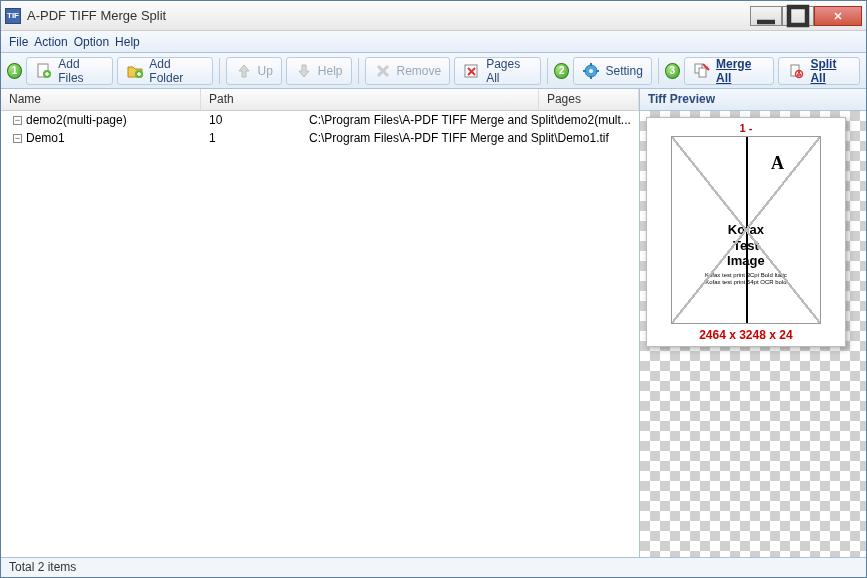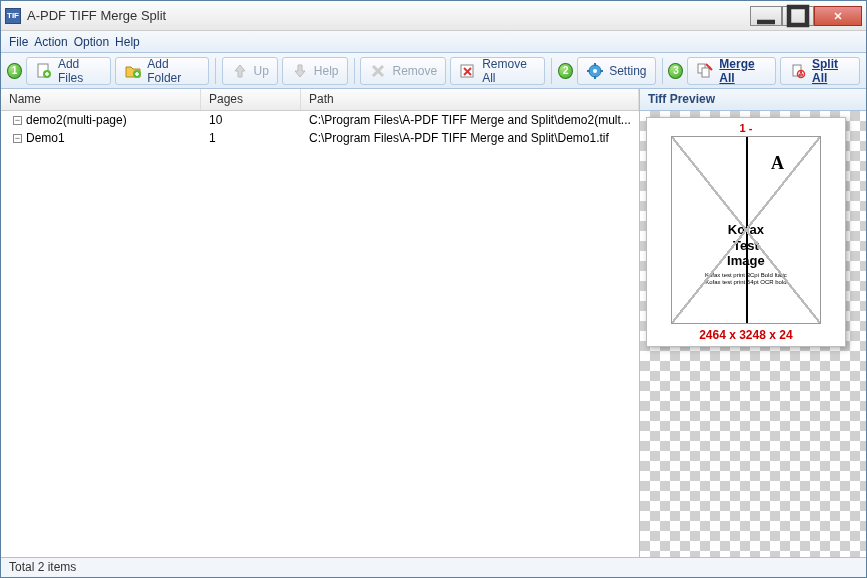--- a/index.html
+++ b/index.html
@@ -151,21 +151,21 @@
     <span>Remove</span>
   </div>
   <div class="tbtn">
     <span class="ico">
         <svg viewBox="0 0 18 18">
           <rect x="2" y="3" width="12" height="12" fill="#fff" stroke="#888"></rect>
           <line x1="5" y1="6" x2="12" y2="13" stroke="#d33" stroke-width="2"></line>
           <line x1="12" y1="6" x2="5" y2="13" stroke="#d33" stroke-width="2"></line>
         </svg>
       </span>
-    <span>Remove All</span>
+    <span>Pages All</span>
   </div>
   <div class="toolsep"></div>
   <div class="numcirc">2</div>
   <div class="tbtn">
     <span class="ico">
         <svg viewBox="0 0 18 18">
           <circle cx="9" cy="9" r="6" fill="#4aa3e0" stroke="#2a7ab0"></circle>
           <circle cx="9" cy="9" r="2" fill="#fff"></circle>
           <g stroke="#2a7ab0" stroke-width="2">
             <line x1="9" y1="1" x2="9" y2="4"></line>
@@ -202,22 +202,22 @@
         </svg>
       </span>
     <span>Split All</span>
   </div>
 </div>
 
 <div class="workarea">
   <div class="filepanel">
     <div class="gridheader">
       <div class="gh-cell gh-name">Name</div>
+      <div class="gh-cell gh-path">Path</div>
       <div class="gh-cell gh-pages">Pages</div>
-      <div class="gh-cell gh-path">Path</div>
     </div>
     <div class="gridbody" id="gridbody">
         <div class="grow">
           <div class="gc gc-name">
             <span class="treebox">−</span>
             <span>demo2(multi-page)</span>
           </div>
           <div class="gc gc-pages">10</div>
           <div class="gc gc-path">C:\Program Files\A-PDF TIFF Merge and Split\demo2(mult...</div>
         </div>

